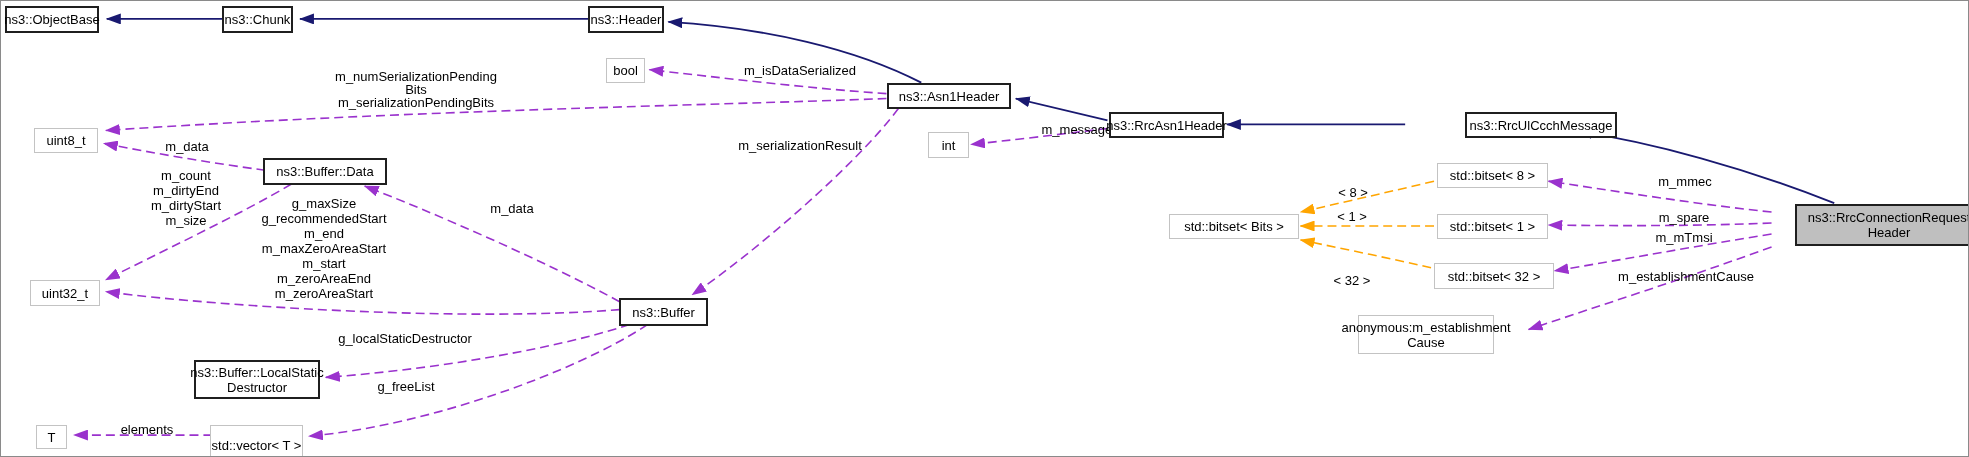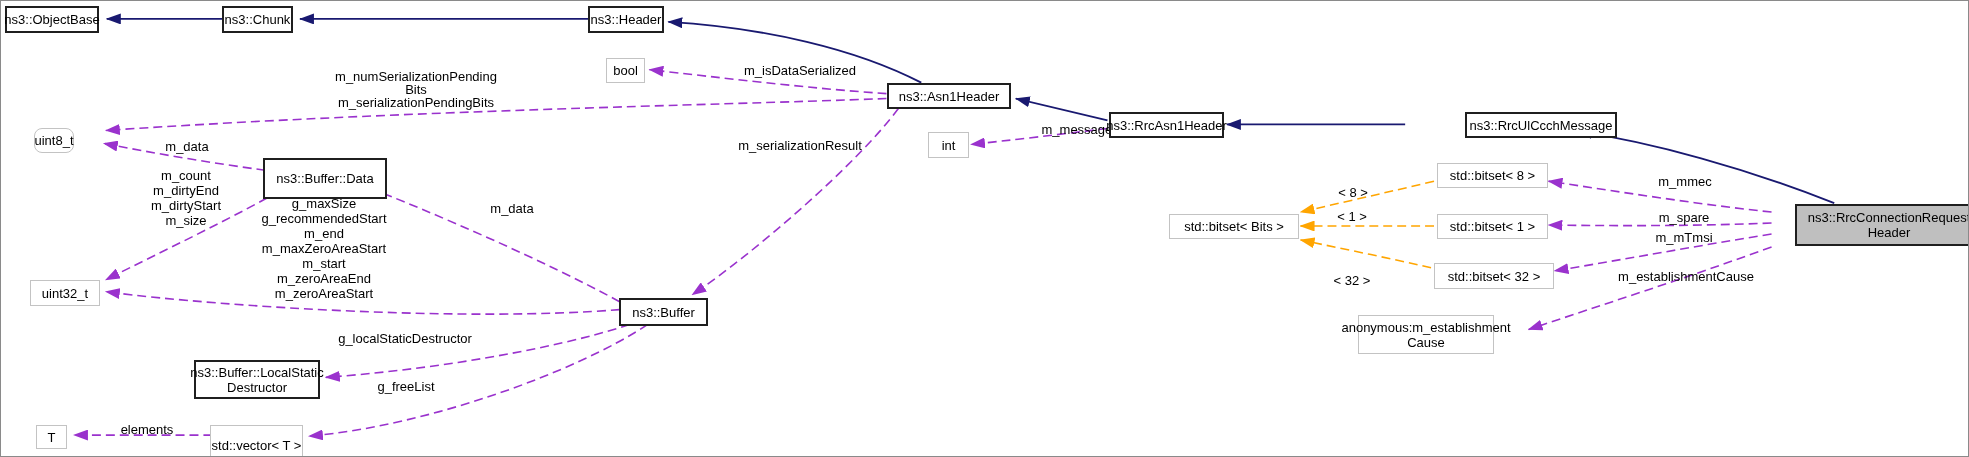--- a/index.html
+++ b/index.html
@@ -98,22 +98,22 @@
   <div class="node cls" style="left:1108px;top:111px;width:115px;height:26px;">ns3::RrcAsn1Header</div>
   <div class="node cls" style="left:1464px;top:111px;width:152px;height:26px;">ns3::RrcUlCcchMessage</div>
   <div class="node ext" style="left:1436px;top:162px;width:111px;height:25px;">std::bitset&lt; 8 &gt;</div>
   <div class="node ext" style="left:1436px;top:213px;width:111px;height:25px;">std::bitset&lt; 1 &gt;</div>
   <div class="node ext" style="left:1433px;top:262px;width:120px;height:26px;">std::bitset&lt; 32 &gt;</div>
   <div class="node ext" style="left:1168px;top:213px;width:130px;height:25px;">std::bitset&lt; Bits &gt;</div>
   <div class="node ext" style="left:1357px;top:314px;width:136px;height:39px;">anonymous:m_establishment
 Cause</div>
   <div class="node cur" style="left:1794px;top:203px;width:188px;height:42px;">ns3::RrcConnectionRequest
 Header</div>
-  <div class="node ext" style="left:33px;top:127px;width:40px;height:25px;border-radius:8px;">uint8_t</div>
-  <div class="node cls" style="left:262px;top:157px;width:124px;height:41px;">ns3::Buffer::Data</div>
+  <div class="node ext" style="left:33px;top:127px;width:64px;height:25px;">uint8_t</div>
+  <div class="node cls" style="left:262px;top:157px;width:124px;height:27px;">ns3::Buffer::Data</div>
   <div class="node ext" style="left:29px;top:279px;width:70px;height:26px;">uint32_t</div>
   <div class="node cls" style="left:618px;top:297px;width:89px;height:28px;">ns3::Buffer</div>
   <div class="node cls" style="left:193px;top:359px;width:126px;height:39px;">ns3::Buffer::LocalStatic
 Destructor</div>
   <div class="node ext" style="left:209px;top:424px;width:93px;height:40px;">std::vector&lt; T &gt;</div>
   <div class="node ext" style="left:35px;top:424px;width:31px;height:24px;">T</div>
 
   <div class="elabel" style="left:415px;top:69px;line-height:13px;">m_numSerializationPending
 Bits
 m_serializationPendingBits</div>

